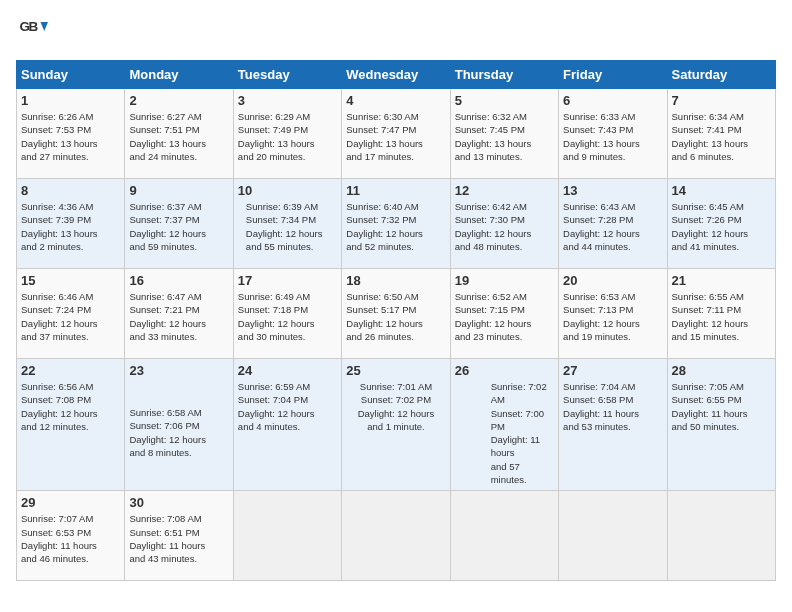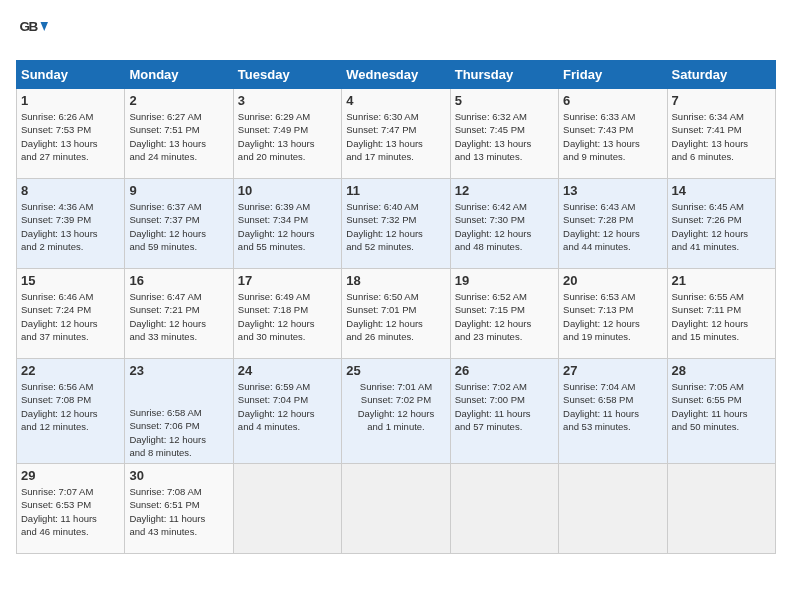--- a/index.html
+++ b/index.html
@@ -186,21 +186,21 @@
         </td>
         <td>
           <span class="day-num">9</span>
           <div class="day-info" style="white-space: pre-line;">Sunrise: 6:37 AM
 Sunset: 7:37 PM
 Daylight: 12 hours
 and 59 minutes.</div>
         </td>
         <td>
           <span class="day-num">10</span>
-          <div class="day-info" style="white-space: pre-line;">Sunrise: 6:39 AM
+          <div class="day-info" style="white-space: pre-line; margin-left: 8px;">Sunrise: 6:39 AM
 Sunset: 7:34 PM
 Daylight: 12 hours
 and 55 minutes.</div>
         </td>
         <td>
           <span class="day-num">11</span>
           <div class="day-info" style="white-space: pre-line;">Sunrise: 6:40 AM
 Sunset: 7:32 PM
 Daylight: 12 hours
 and 52 minutes.</div>
@@ -245,21 +245,21 @@
         <td>
           <span class="day-num">17</span>
           <div class="day-info" style="white-space: pre-line;">Sunrise: 6:49 AM
 Sunset: 7:18 PM
 Daylight: 12 hours
 and 30 minutes.</div>
         </td>
         <td>
           <span class="day-num">18</span>
           <div class="day-info" style="white-space: pre-line;">Sunrise: 6:50 AM
-Sunset: 7:01 PM
+Sunset: 5:17 PM
 Daylight: 12 hours
 and 26 minutes.</div>
         </td>
         <td>
           <span class="day-num">19</span>
           <div class="day-info" style="white-space: pre-line;">Sunrise: 6:52 AM
 Sunset: 7:15 PM
 Daylight: 12 hours
 and 23 minutes.</div>
         </td>
@@ -302,21 +302,21 @@
         </td>
         <td>
           <span class="day-num">25</span>
           <div class="day-info" style="white-space: pre-line; text-align: center;">Sunrise: 7:01 AM
 Sunset: 7:02 PM
 Daylight: 12 hours
 and 1 minute.</div>
         </td>
         <td>
           <span class="day-num">26</span>
-          <div class="day-info" style="white-space: pre-line;">Sunrise: 7:02 AM
+          <div class="day-info" style="white-space: pre-line; margin-left: 36px;">Sunrise: 7:02 AM
 Sunset: 7:00 PM
 Daylight: 11 hours
 and 57 minutes.</div>
         </td>
         <td>
           <span class="day-num">27</span>
           <div class="day-info" style="white-space: pre-line;">Sunrise: 7:04 AM
 Sunset: 6:58 PM
 Daylight: 11 hours
 and 53 minutes.</div>

